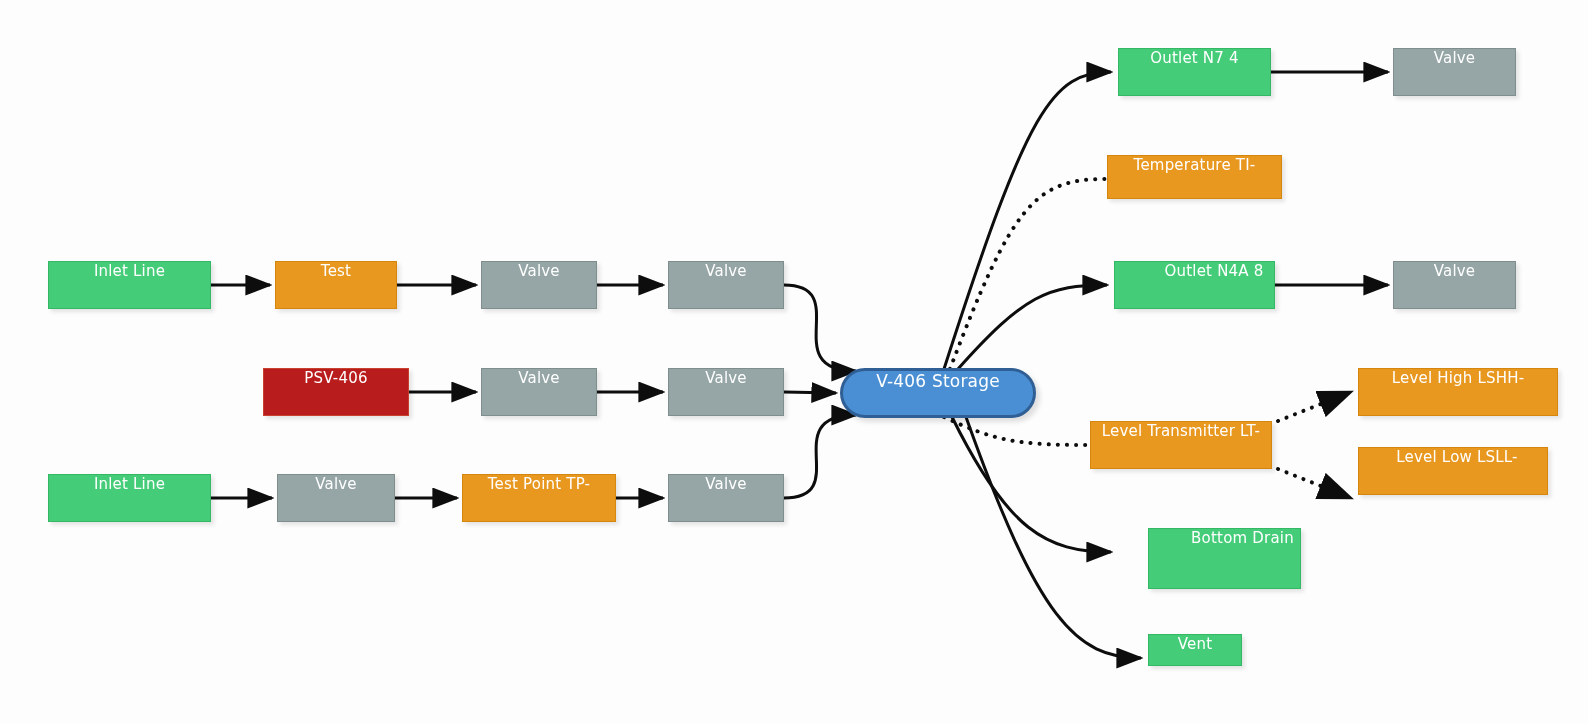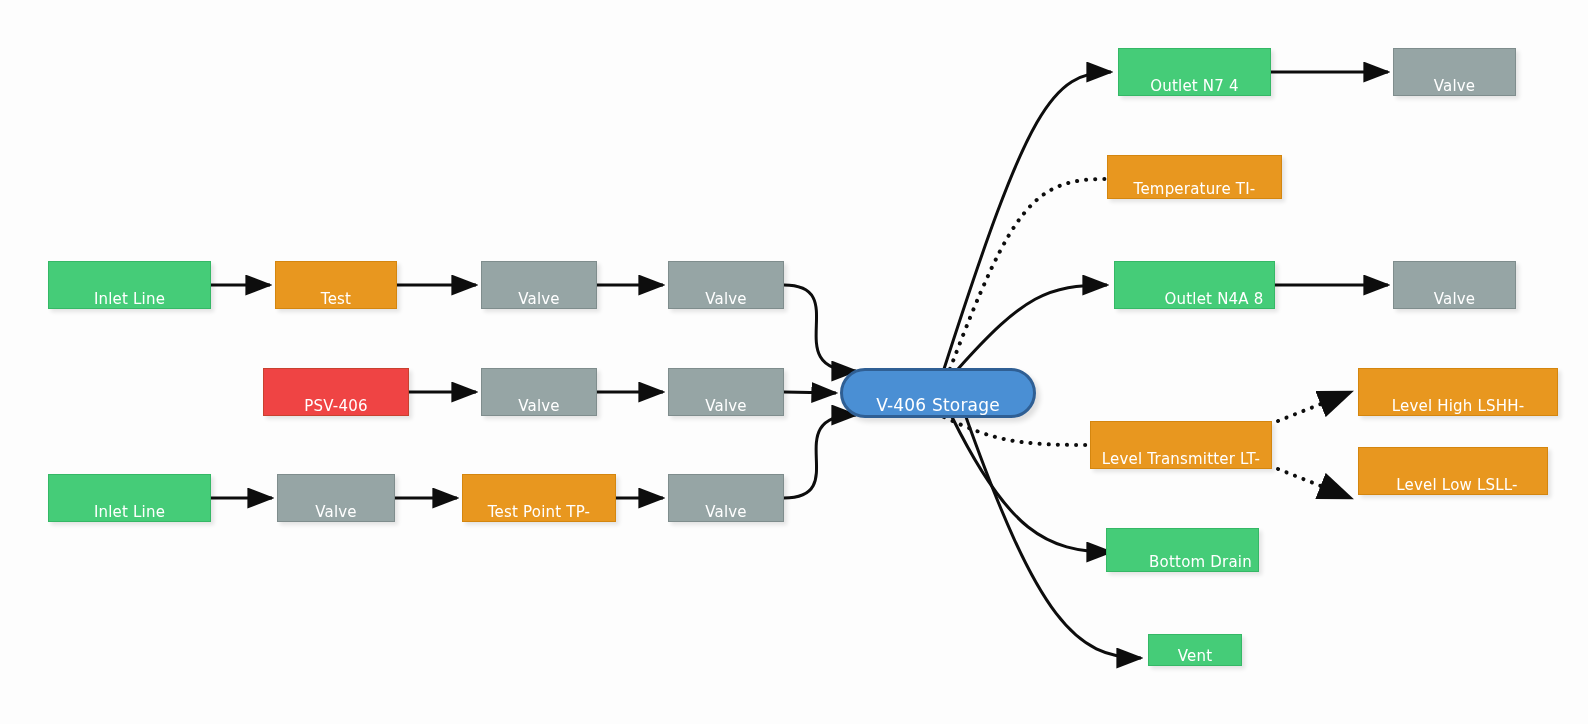--- a/index.html
+++ b/index.html
@@ -20,36 +20,36 @@
     left: 0;
     top: 0;
     width: 1588px;
     height: 724px;
     pointer-events: none;
   }
   .node {
     position: absolute;
     box-sizing: border-box;
     display: flex;
-    align-items: flex-end;
+    align-items: flex-start;
     justify-content: center;
     color: #ffffff;
     font-size: 15px;
     letter-spacing: 0.2px;
     text-align: center;
     border-style: solid;
     border-width: 1px;
     box-shadow: 3px 3px 4px rgba(0,0,0,0.10);
     white-space: nowrap;
     z-index: 2;
   }
   .node.green   { background: #45cc78; border-color: #35b866; }
   .node.orange  { background: #e8971f; border-color: #d4860f; }
   .node.gray    { background: #96a5a5; border-color: #7f8d8d; }
-  .node.red     { background: #ef4444; border-color: #c8412f; }
+  .node.red     { background: #b91c1c; border-color: #c8412f; }
   .node.blue    {
     background: #4a8fd4;
     border-color: #2f5f94;
     border-width: 3px;
     border-radius: 26px;
     font-size: 17px;
     box-shadow: 4px 4px 5px rgba(0,0,0,0.12);
   }
 </style>
 </head>
@@ -140,20 +140,20 @@
       </div>
       <div class="node orange" style="left: 1090px; top: 421px; width: 182px; height: 48px;">
         <span>Level Transmitter LT-</span>
       </div>
       <div class="node orange" style="left: 1358px; top: 368px; width: 200px; height: 48px;">
         <span>Level High LSHH-</span>
       </div>
       <div class="node orange" style="left: 1358px; top: 447px; width: 190px; height: 48px; padding-left: 8px;">
         <span>Level Low LSLL-</span>
       </div>
-      <div class="node green" style="left: 1106px; top: 528px; width: 153px; height: 44px; padding-left: 36px;">
+      <div class="node green" style="left: 1148px; top: 528px; width: 153px; height: 61px; padding-left: 36px;">
         <span>Bottom Drain</span>
       </div>
       <div class="node green" style="left: 1148px; top: 634px; width: 94px; height: 32px;">
         <span>Vent</span>
       </div>
     </div>
 </div>
 
 </body></html>

